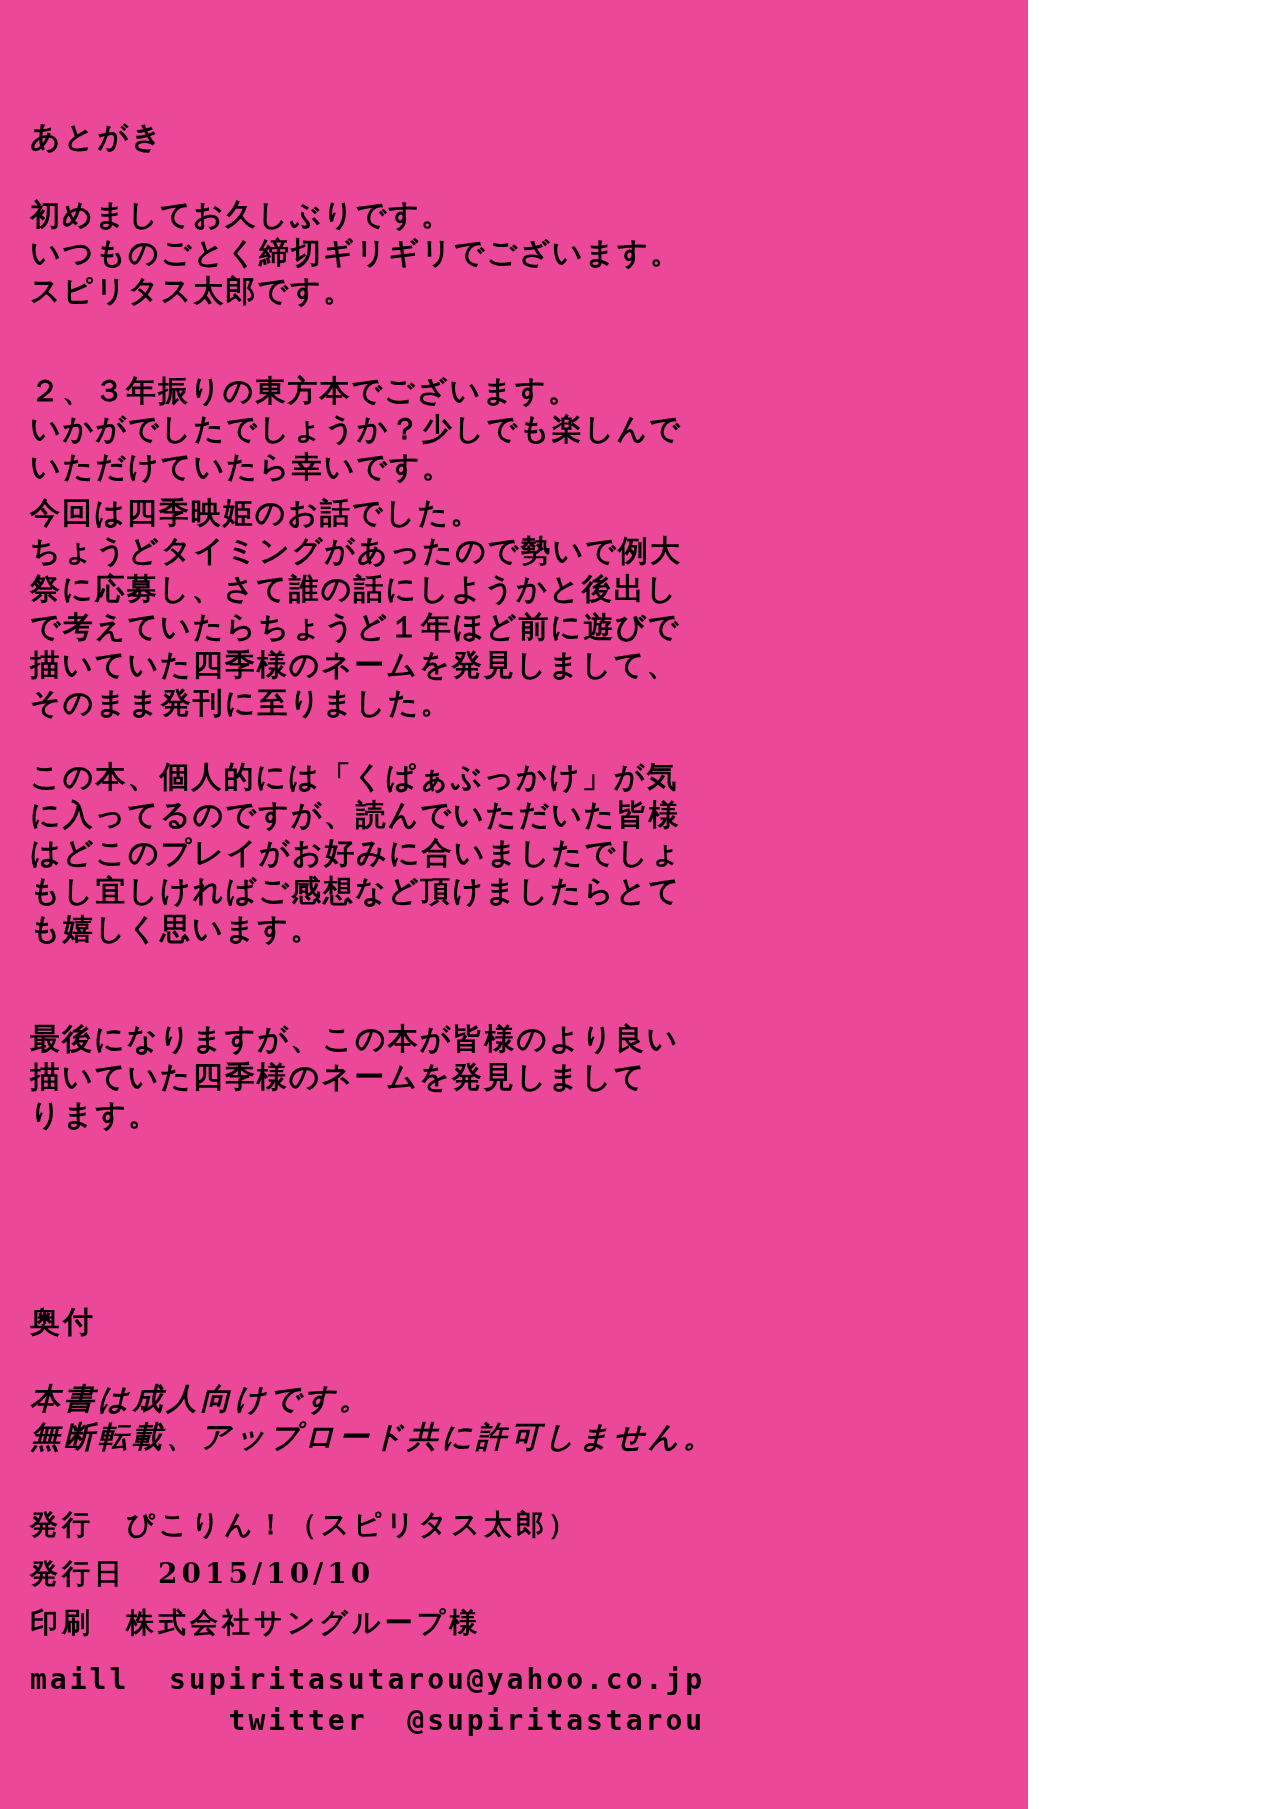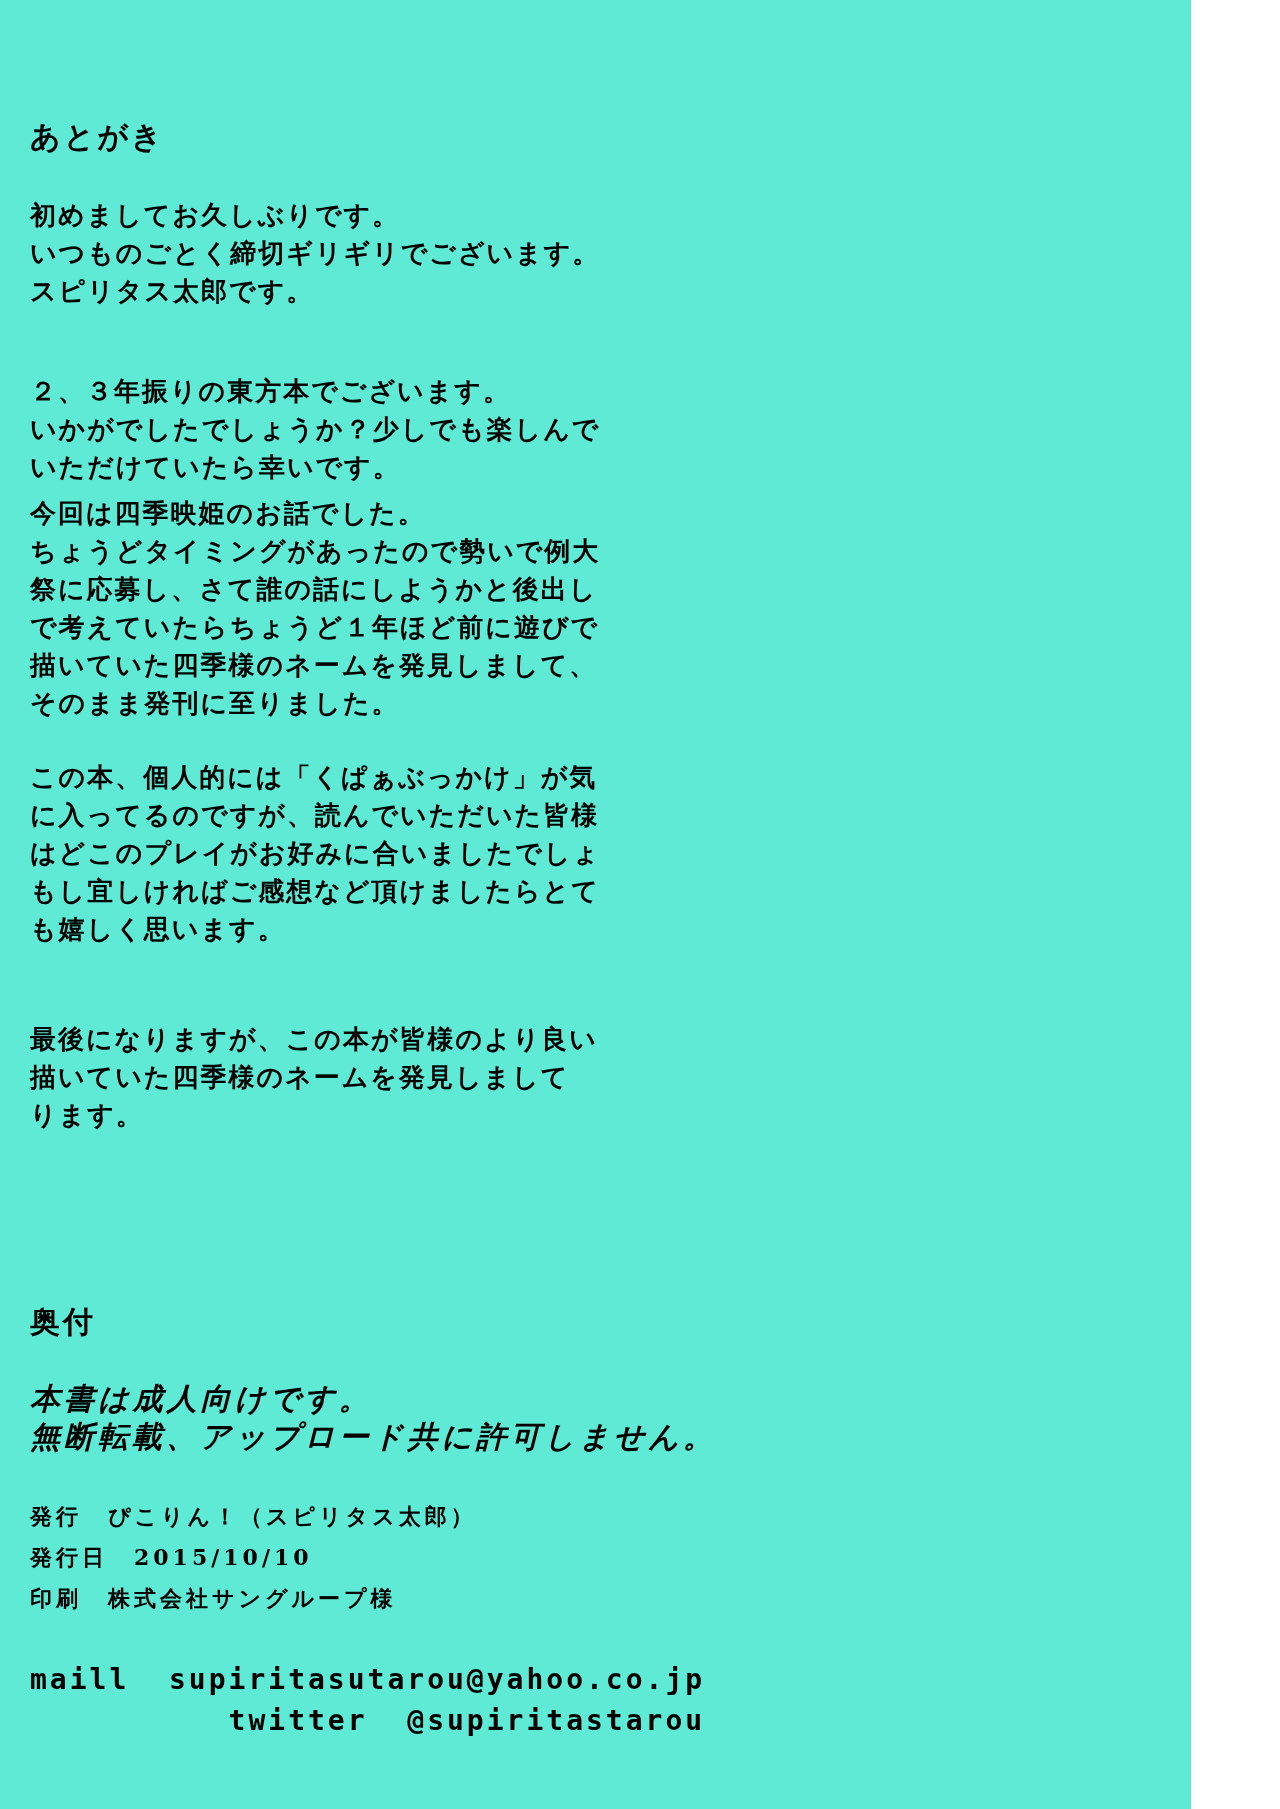--- a/index.html
+++ b/index.html
@@ -5,43 +5,44 @@
   html, body { margin: 0; padding: 0; }
   body {
     width: 1280px; height: 1809px;
     background: #ffffff;
     font-family: "DejaVu Serif", serif;
     font-weight: bold;
     color: #000000;
   }
   .page {
     position: relative;
-    width: 1191px; height: 1809px;
-    background: #5eead4;
+    width: 1028px; height: 1809px;
+    background: #ec4899;
     overflow: hidden;
   }
   .block { position: absolute; left: 30px; }
   .jp .line {
-    font-size: 26px;
+    font-size: 30px;
     line-height: 38px;
     letter-spacing: 2px;
     white-space: pre;
   }
   .heading .line { font-size: 30px; line-height: 38px; letter-spacing: 3px; }
   .colophon .line {
     font-size: 30px;
     line-height: 38px;
     letter-spacing: 4px;
     white-space: pre;
   }
   .pub .line {
-    font-size: 22px;
+    font-size: 28px;
     line-height: 41px;
     letter-spacing: 4px;
     white-space: pre;
+    margin-top: 8px;
   }
   .mono .line {
     font-family: "DejaVu Sans Mono", monospace;
     font-weight: bold;
     font-size: 28px;
     line-height: 41px;
     letter-spacing: 3px;
     white-space: pre;
     text-align: right;
   }

